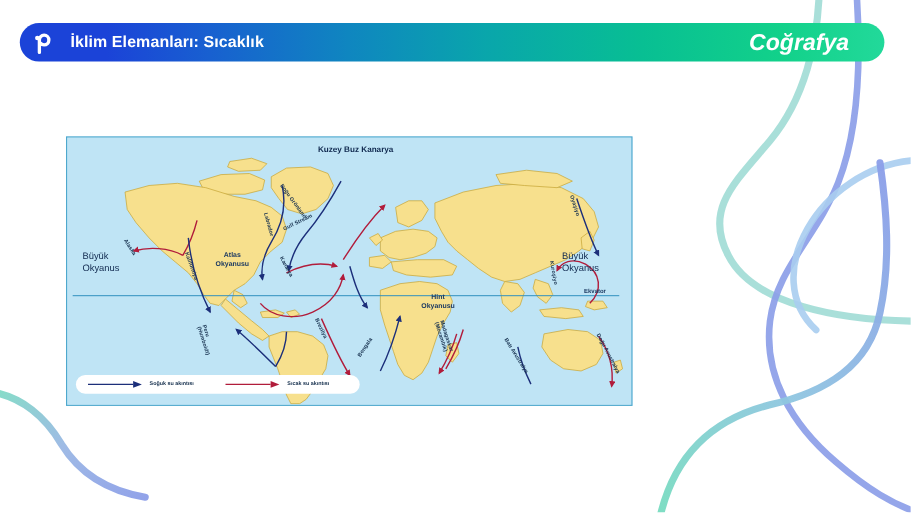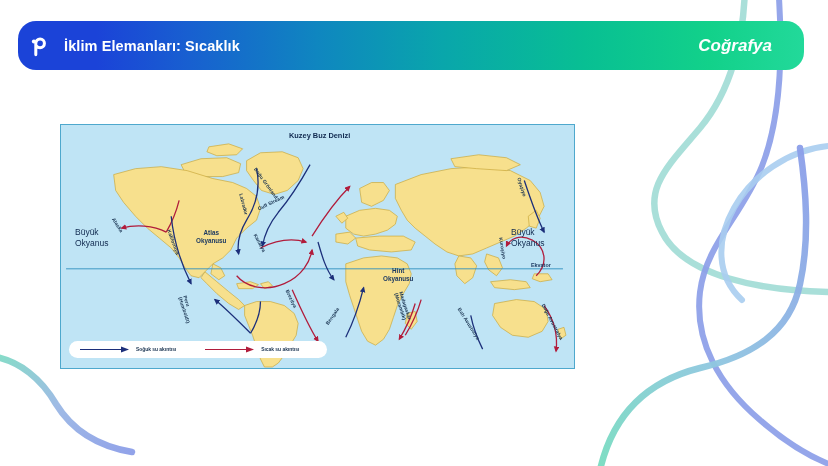--- a/index.html
+++ b/index.html
@@ -22,21 +22,21 @@
     position: absolute; left: 0; top: 0;
     width: 828px; height: 466px;
     pointer-events: none;
     z-index: 0;
   }
 
   
   .header-bar {
     position: absolute;
     left: 18px; top: 21px;
-    width: 786px; height: 49px;
+    width: 786px; height: 35px;
     border-radius: 18px;
     background: linear-gradient(90deg,
        #1b43d8 0%,
        #1b43d8 10%,
        #1860d0 22%,
        #0f86c0 38%,
        #09a6ab 54%,
        #08bf93 72%,
        #12d18a 88%,
        #22d99a 100%);
@@ -53,21 +53,21 @@
   .header-title {
     color: #ffffff;
     font-size: 14.5px;
     font-weight: bold;
     margin-left: 14px;
     letter-spacing: 0.1px;
     white-space: nowrap;
   }
   .header-subject {
     color: #ffffff;
-    font-size: 17px;
+    font-size: 21px;
     font-weight: bold;
     font-style: italic;
     margin-left: auto;
     margin-right: 32px;
     white-space: nowrap;
   }
 
   
   .slide-title {
     position: absolute;
@@ -295,21 +295,21 @@
       <path d="M286,214 C294,198 300,180 304,164" fill="none" stroke="#1c2f7a" stroke-width="1.3" marker-end="url(#arrCold)"></path>
 
       <path d="M356,180 C352,194 346,206 340,216" fill="none" stroke="#b11c3b" stroke-width="1.3" marker-end="url(#arrWarm)"></path>
       <path d="M362,176 C358,190 352,202 346,212" fill="none" stroke="#b11c3b" stroke-width="1.3"></path>
 
       <path d="M424,226 C418,214 414,202 412,192" fill="none" stroke="#1c2f7a" stroke-width="1.3"></path>
 
       <path d="M486,182 C496,196 500,212 498,228" fill="none" stroke="#b11c3b" stroke-width="1.3" marker-end="url(#arrWarm)"></path>
     </svg>
 
-    <div class="map-label lbl-sea-top" style="left:228px; top:6px;">Kuzey Buz Denizi</div>
+    <div class="map-label lbl-sea-top" style="left:228px; top:6px;">Kuzey Buz Kanarya</div>
 
     <div class="map-label lbl-ocean-major" style="left:14px; top:102px;">
       <span>Büyük</span><br>
       <span>Okyanus</span>
     </div>
 
     <div class="map-label lbl-ocean-major" style="left:450px; top:102px;">
       <span>Büyük</span><br>
       <span>Okyanus</span>
     </div>

